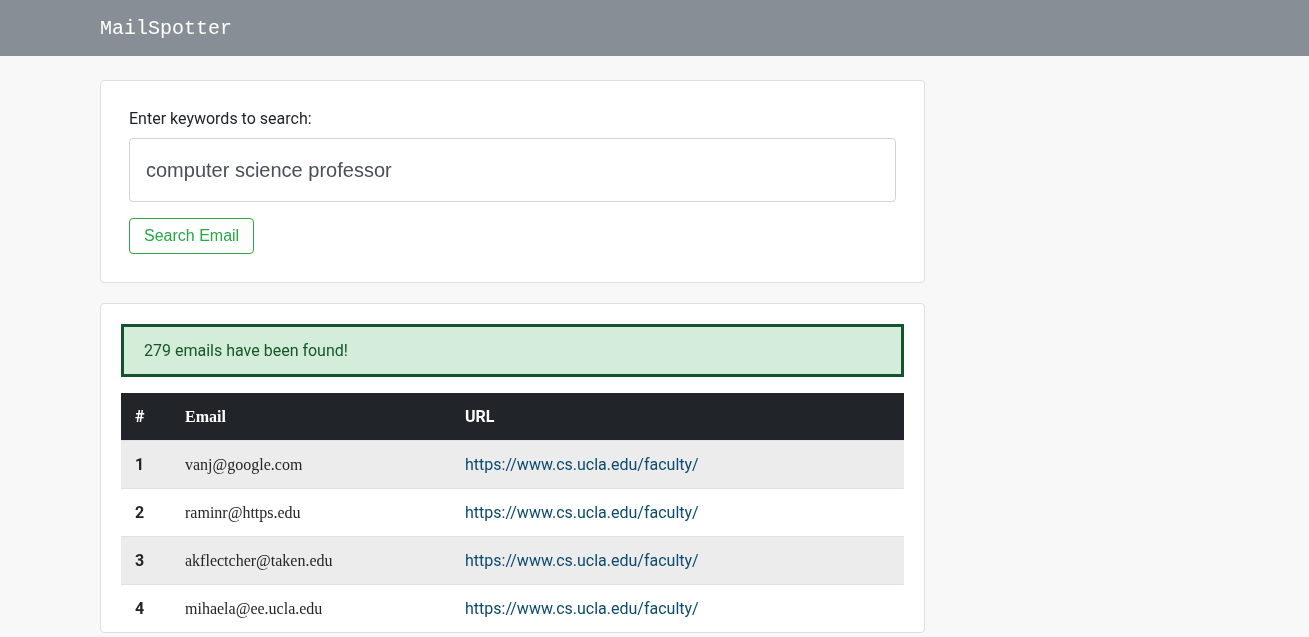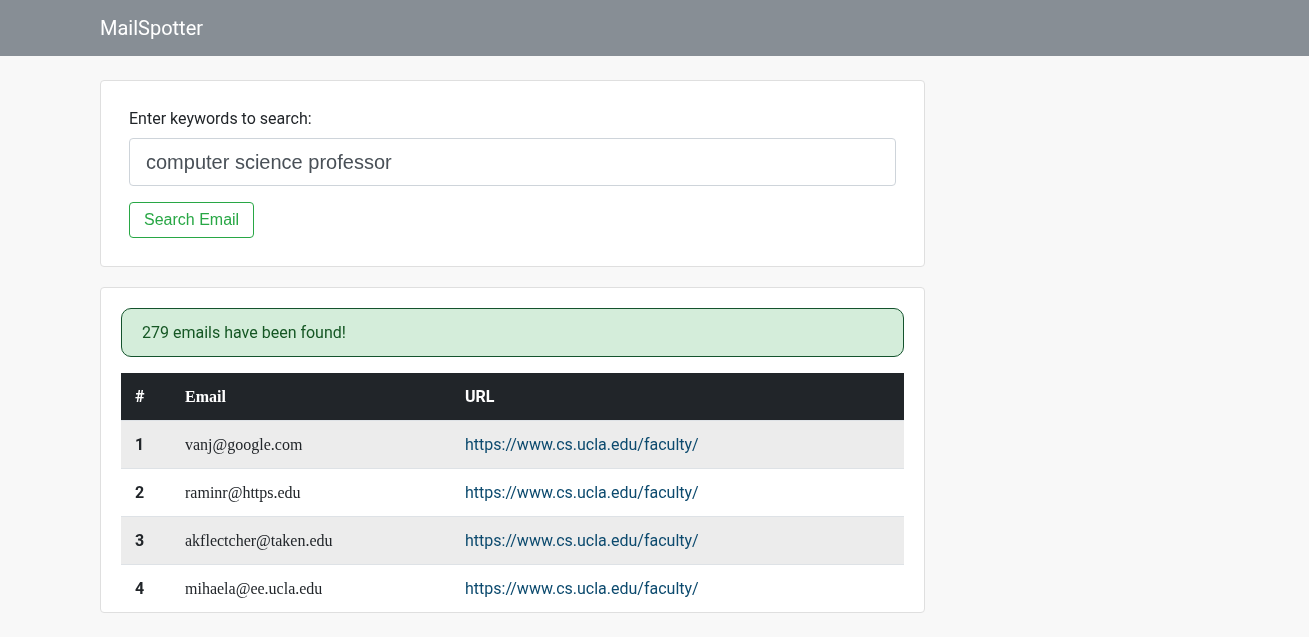--- a/index.html
+++ b/index.html
@@ -17,20 +17,21 @@
       height: 56px;
       display: flex;
       align-items: center;
       padding: 0 16px;
     }
     .navbar-brand {
       color: #fff;
       font-size: 20px;
       margin-left: 84px;
       margin-right: auto;
+      font-family: Liberation Mono, monospace;
     }
     .navbar-nav {
       display: flex;
       gap: 16px;
       margin-right: 92px;
     }
     .nav-link {
       color: #d8d9db;
       font-size: 16px;
       cursor: pointer;
@@ -46,21 +47,21 @@
       border-radius: 4px;
       padding: 28px;
     }
     .card-label {
       font-size: 16px;
       color: #212529;
       margin-bottom: 10px;
     }
     .search-input {
       width: 100%;
-      height: 48px;
+      height: 64px;
       border: 1px solid #ced4da;
       border-radius: 4px;
       padding: 0 16px;
       font-size: 20px;
       color: #495057;
       margin-bottom: 16px;
     }
     .btn-outline-success {
       background: #fff;
       border: 1px solid #28a745;
@@ -72,24 +73,24 @@
     }
     .results-card {
       background: #fff;
       border: 1px solid #dfdfdf;
       border-radius: 4px;
       padding: 20px 20px 0 20px;
       margin-top: 20px;
     }
     .alert-success {
       background: #d4edda;
-      border: 1px solid #14532d;
+      border: 3px solid #14532d;
       color: #155724;
       padding: 14px 20px;
-      border-radius: 10px;
+      border-radius: 0;
       margin-bottom: 16px;
       font-size: 16px;
     }
     .table {
       width: 100%;
       border-collapse: collapse;
       margin-top: 2px;
     }
     .table thead th {
       background: #212529;

